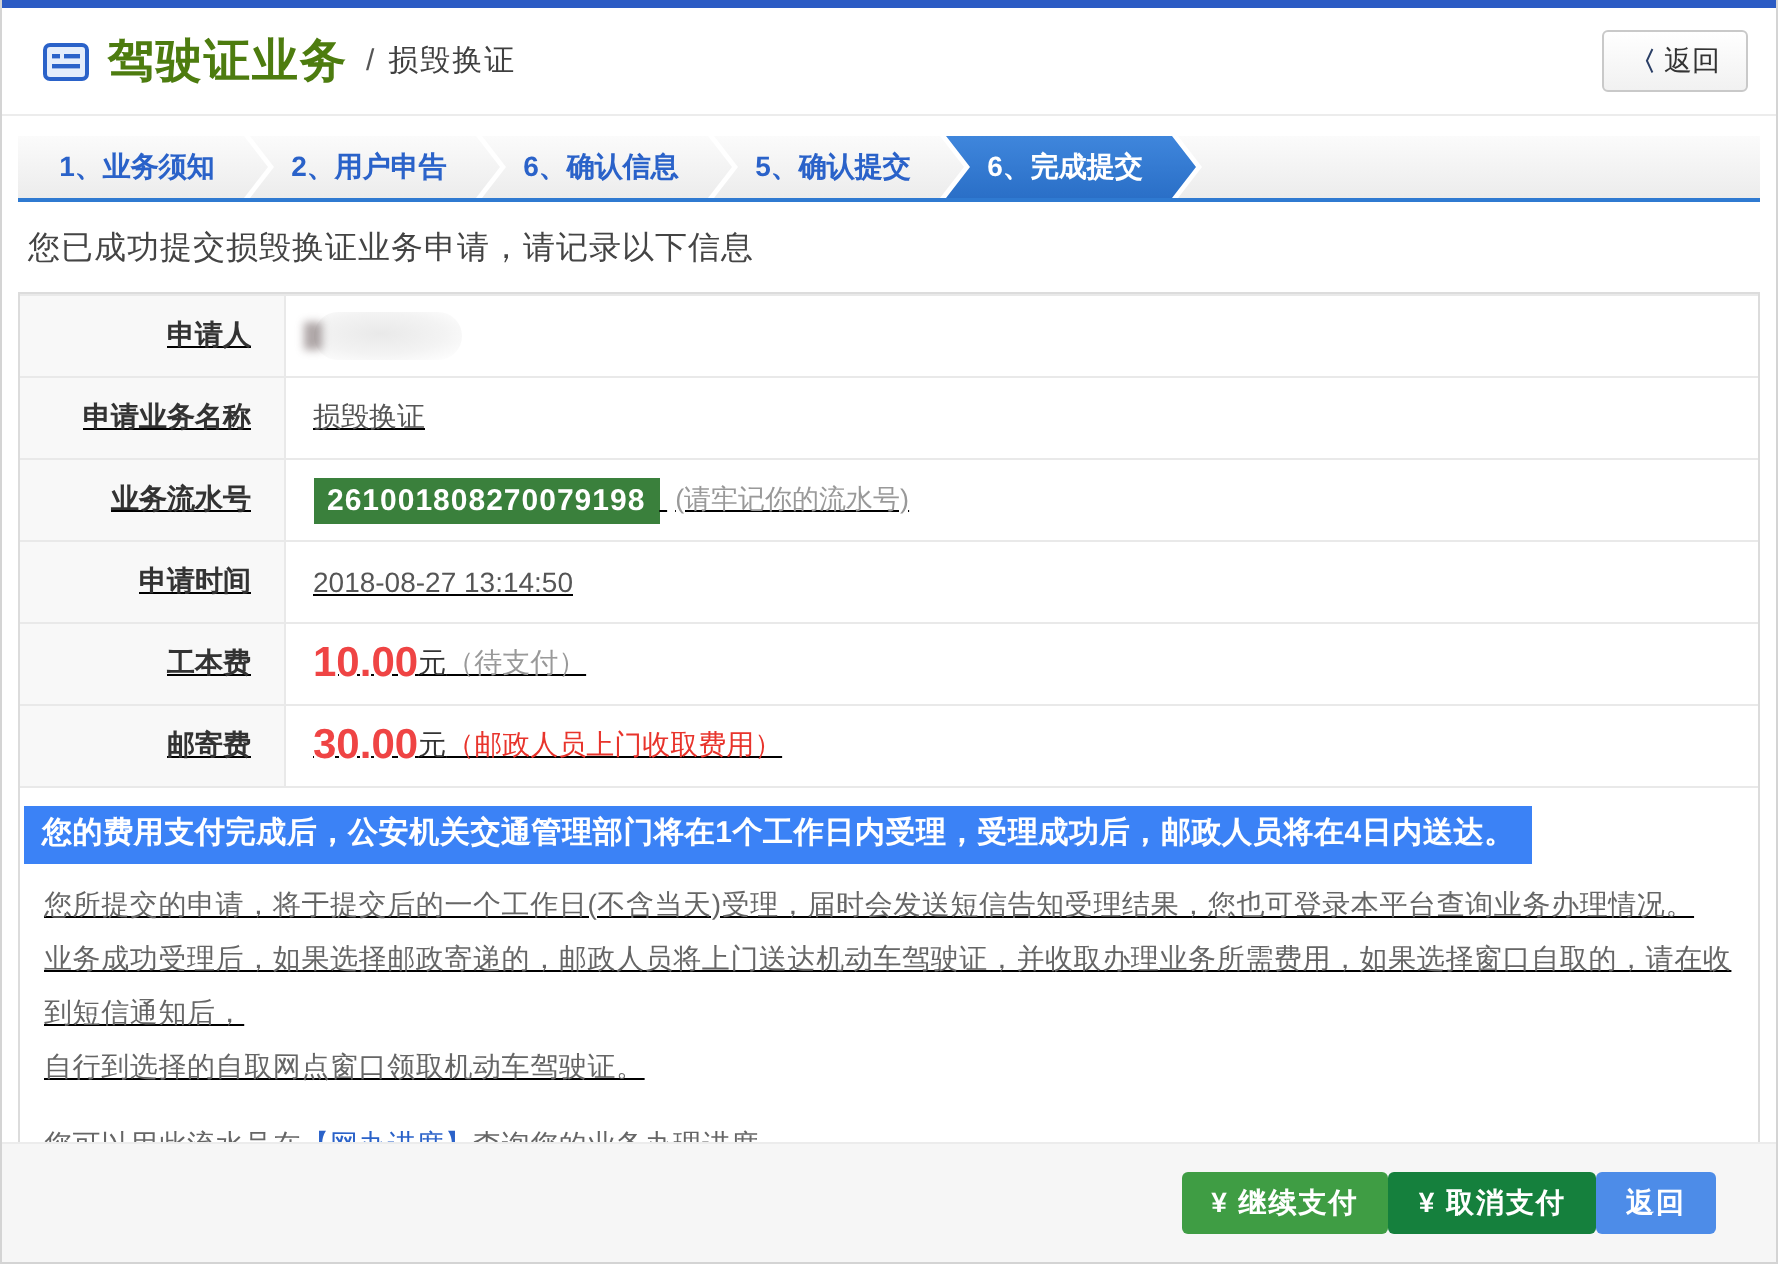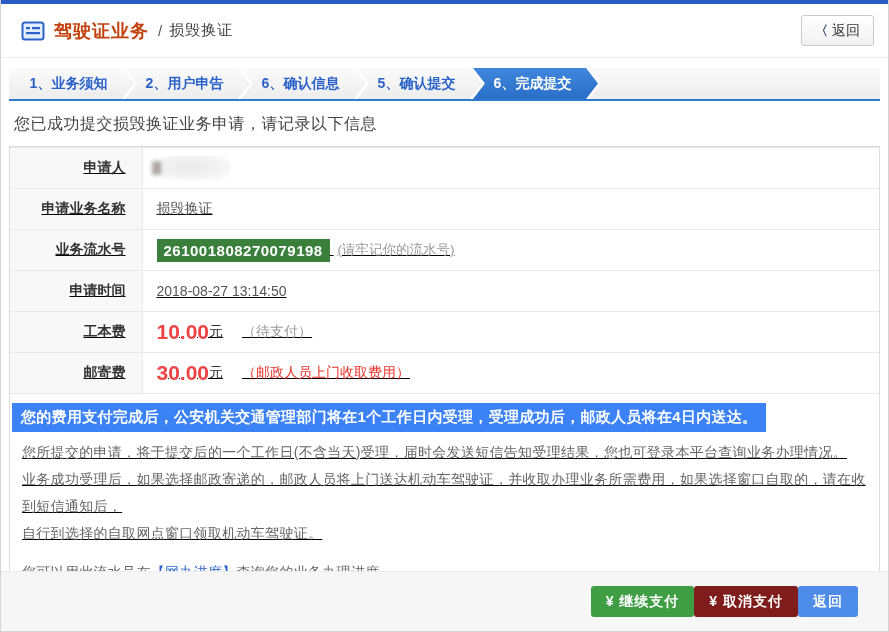--- a/index.html
+++ b/index.html
@@ -20,21 +20,21 @@
   
   .header {
     display: flex;
     align-items: center;
     justify-content: space-between;
     padding: 11px 14px 11px 20px;
     border-bottom: 1px solid #ececec;
   }
   .title-wrap { display: flex; align-items: center; }
   .doc-icon { width: 24px; height: 20px; margin-right: 9px; display: block; }
-  .section-title { color: #c2410c; font-size: 18px; font-weight: 600; letter-spacing: 1px; }
+  .section-title { color: #4d7c0f; font-size: 23px; font-weight: 600; letter-spacing: 1px; }
   .crumb-sep { color: #555; font-size: 15px; margin: 0 7px 0 9px; }
   .page-title { color: #3f3f3f; font-size: 15px; letter-spacing: 1px; }
   .back-btn {
     display: inline-flex; align-items: center; gap: 4px;
     height: 31px; padding: 0 13px;
     background: linear-gradient(#ffffff, #f1f1f1);
     border: 1px solid #c9c9c9; border-radius: 3px;
     font-size: 14px; color: #333; cursor: pointer;
   }
   .back-btn .chev { color: #2b3f66; font-weight: bold; font-size: 13px; }
@@ -99,21 +99,21 @@
 
   .serial-badge {
     display: inline-block; background: #3a803c; color: #fff;
     font-weight: bold; font-size: 15px; letter-spacing: 0.5px;
     padding: 3px 7px; vertical-align: middle; text-align: center;
   }
   .serial-note { color: #999; font-size: 13.5px; margin-left: 4px; }
 
   .amount { color: #ef4444; font-size: 21px; font-weight: bold; vertical-align: middle; }
   .unit { color: #333; font-size: 14px; vertical-align: middle; }
-  .fee-note { color: #999; font-size: 14px; vertical-align: middle; margin-left: 19px; }
+  .fee-note { color: #999; font-size: 14px; vertical-align: middle; }
   .fee-note.red { color: #e8342c; }
 
   
   .banner-wrap { padding: 9px 2px 0 2px; }
   .notice-banner {
     display: inline-block;
     background: #3b82f6; color: #fff; font-weight: bold; font-size: 15px;
     padding: 3px 9px 4px 9px; line-height: 1.45; letter-spacing: 0.3px;
   }
   .paras { padding: 7px 12px 14px 12px; }
@@ -127,21 +127,21 @@
     background: #f6f6f6; border-top: 1px solid #ececec;
     display: flex; align-items: center; justify-content: flex-end;
     padding-right: 30px;
   }
   .btn {
     height: 31px; padding: 0 15px; border: none; border-radius: 3px;
     color: #fff; font-size: 14px; font-weight: bold; cursor: pointer;
     font-family: inherit; letter-spacing: 1px;
   }
   .btn-green { background: #3f9d44; }
-  .btn-red   { background: #7f1d1d; }
+  .btn-red   { background: #15803d; }
   .btn-blue  { background: #4d8ce8; }
 </style>
 </head>
 <body>
 
 <div class="page">
   <div class="topbar"></div>
 
   <div class="header">
     <div class="title-wrap">

